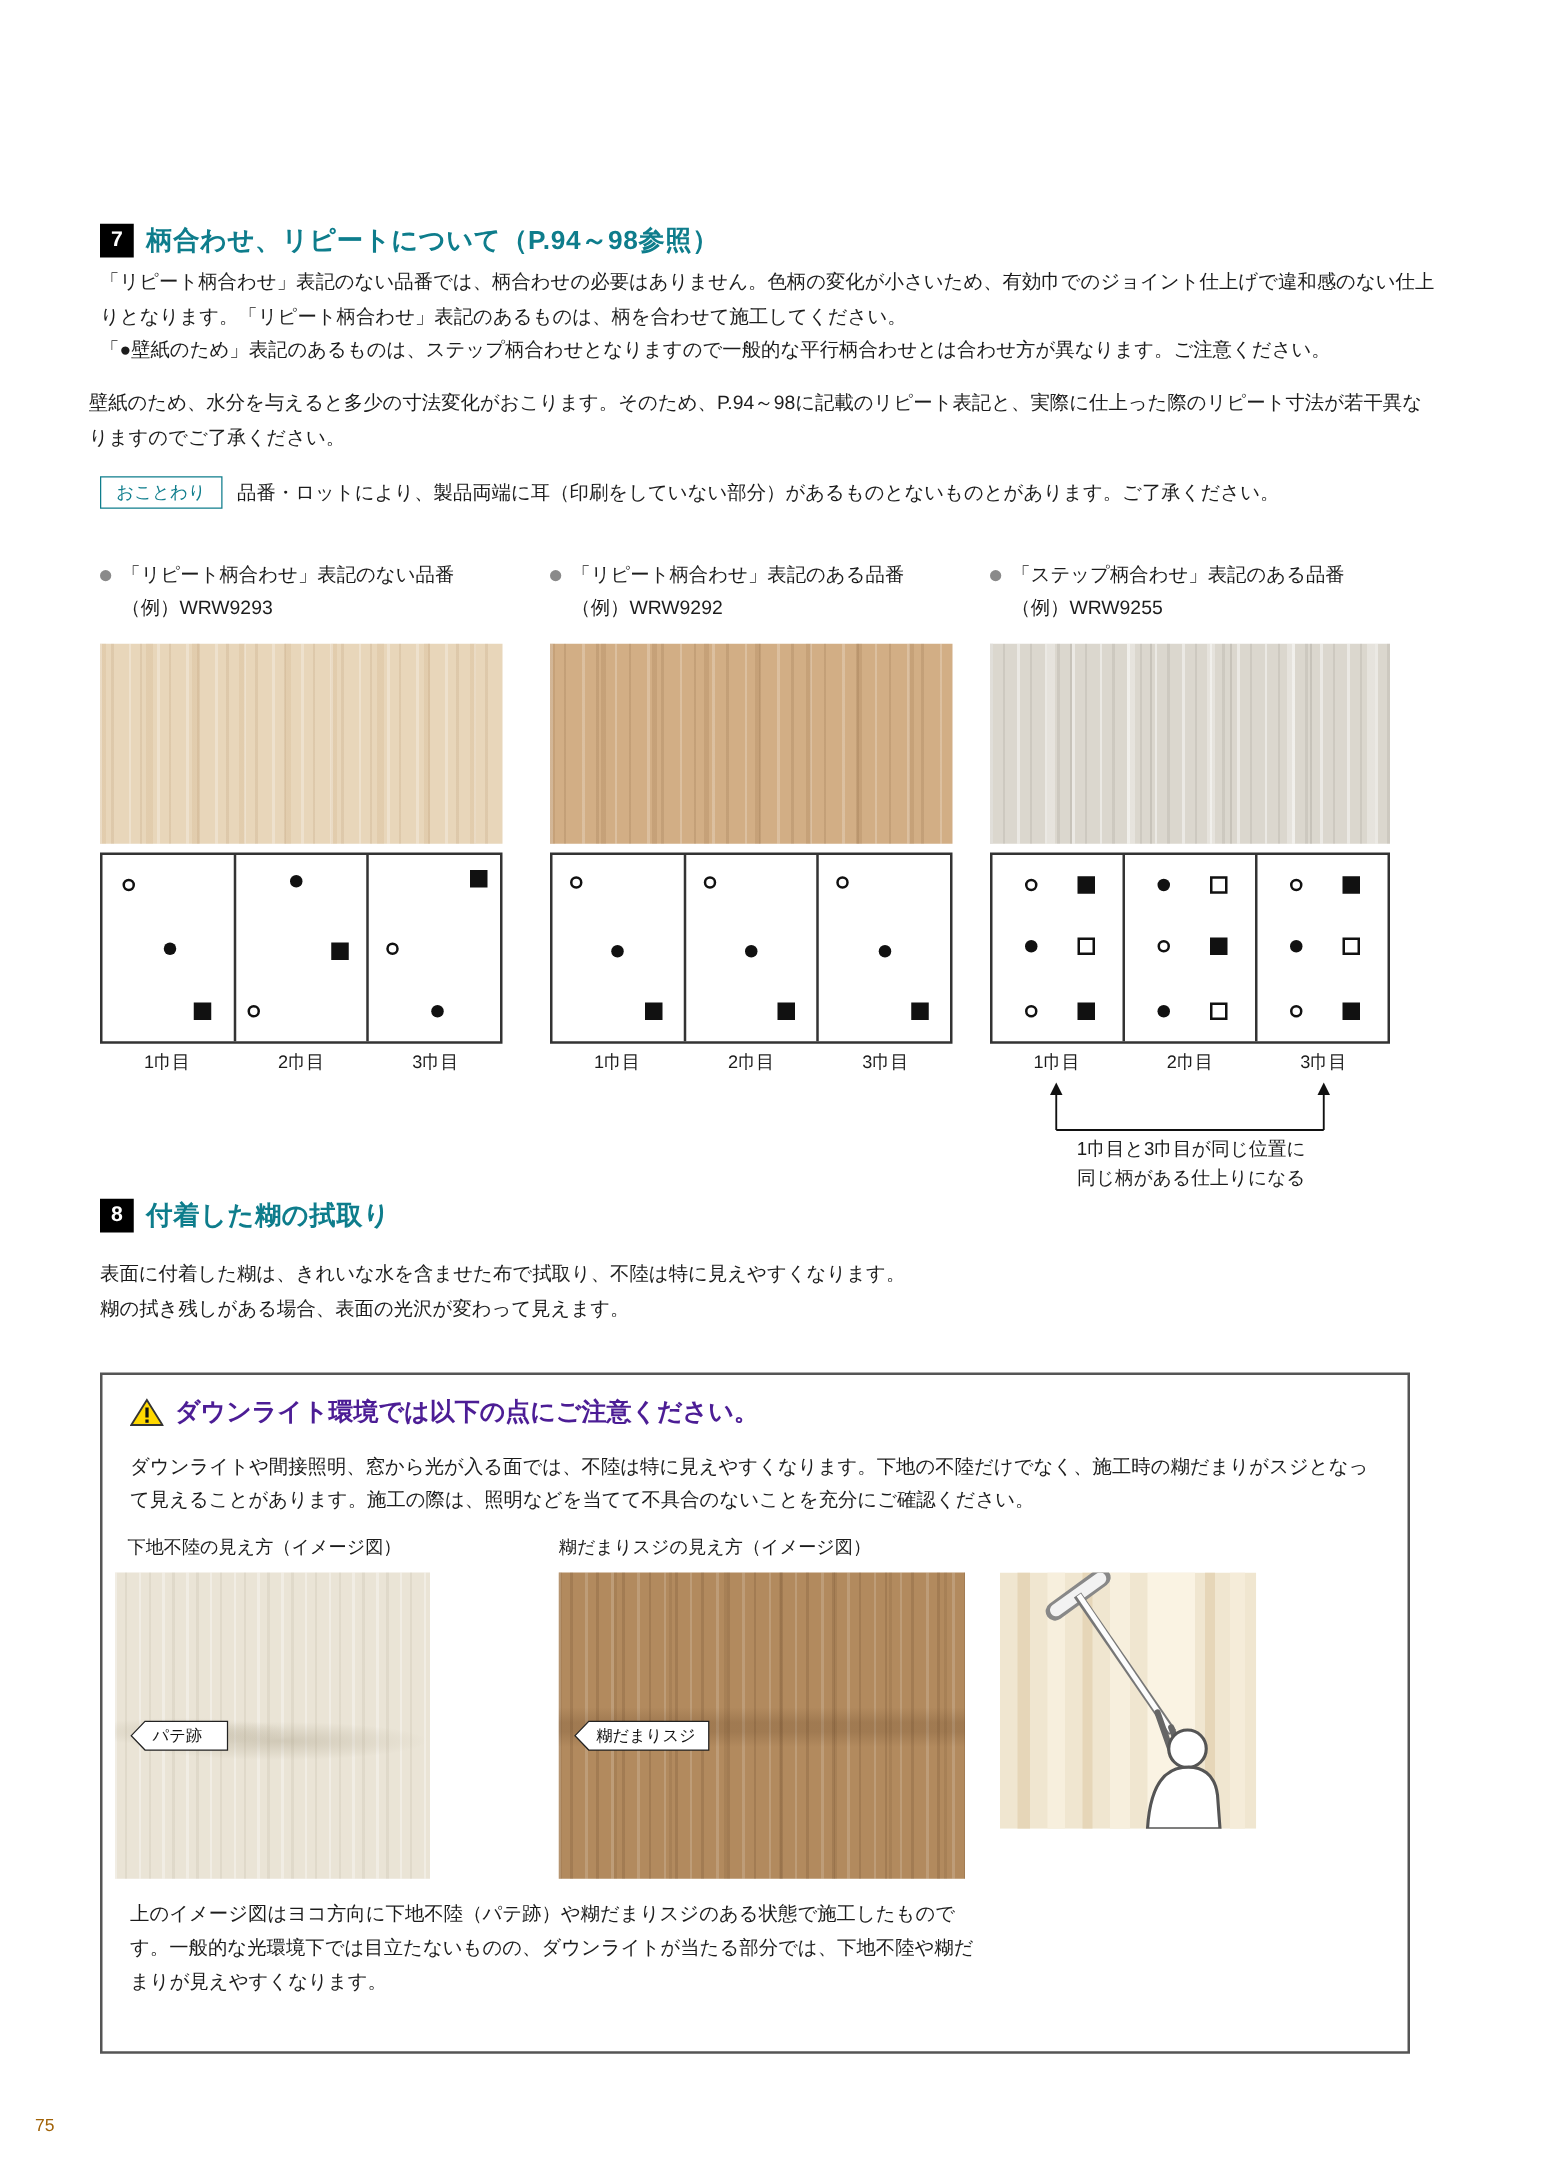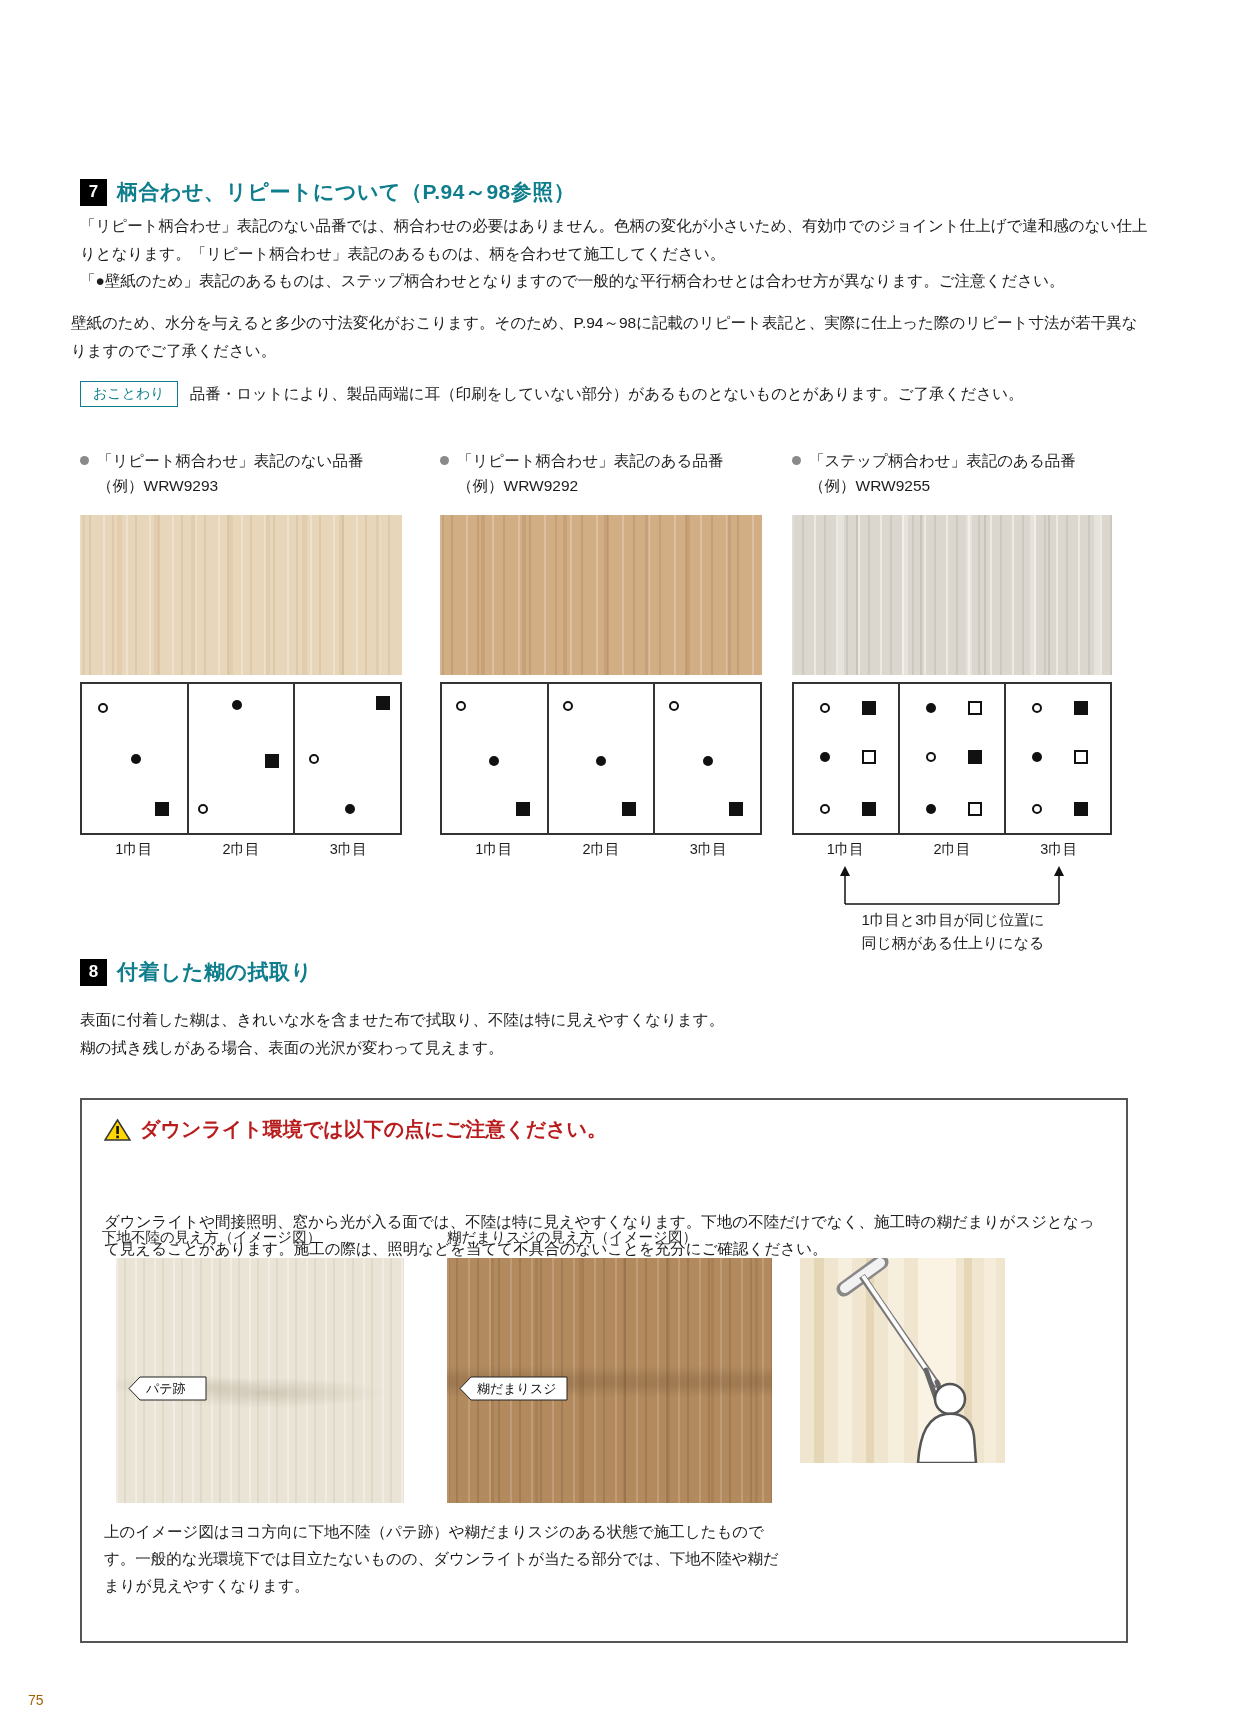--- a/index.html
+++ b/index.html
@@ -44,25 +44,25 @@
   .fs{width:14px;height:14px;background:#111;}
   .os{width:14px;height:14px;border:2px solid #111;background:#fff;}
   .width-labels{position:absolute;top:390px;left:0;width:322px;display:flex;}
   .width-labels span{flex:1;text-align:center;font-size:14.5px;}
   .step-arrows{position:absolute;top:414px;left:0;}
   .step-note{position:absolute;top:458px;left:0;width:322px;text-align:center;font-size:15px;line-height:1.55;}
   
   .warn-box{position:absolute;left:80px;top:1098px;width:1048px;height:545px;border:2px solid #555;
             box-sizing:border-box;background:#fff;}
   .warn-title-row{position:absolute;left:22px;top:16px;display:flex;align-items:center;gap:9px;}
-  .warn-title{font-size:20px;font-weight:bold;color:#b91c1c;}
-  .warn-body{position:absolute;left:22px;top:60px;width:1002px;font-size:15.5px;line-height:1.75;margin-top:48px;}
+  .warn-title{font-size:20px;font-weight:bold;color:#4c1d95;}
+  .warn-body{position:absolute;left:22px;top:60px;width:1002px;font-size:15.5px;line-height:1.75;}
   .img-caption{position:absolute;top:128px;font-size:14.5px;}
   .wimg{position:absolute;top:158px;box-sizing:border-box;}
-  .wimg1{left:34px;width:288px;height:245px;background-color:#eae4d6;background-image:
+  .wimg1{left:10px;width:252px;height:245px;background-color:#eae4d6;background-image:
       radial-gradient(ellipse 170px 22px at 52% 55%, rgba(160,150,125,.35), rgba(0,0,0,0) 70%),
       radial-gradient(ellipse 120px 16px at 22% 52%, rgba(160,150,125,.28), rgba(0,0,0,0) 70%),
       repeating-linear-gradient(90deg, rgba(255,255,255,.35) 0 2px, rgba(0,0,0,0) 2px 8px, rgba(150,140,115,.12) 8px 10px, rgba(0,0,0,0) 10px 19px); text-decoration: underline;}
   .wimg2{left:365px;width:325px;height:245px;background-color:#b28a5e;background-image:
       linear-gradient(180deg, rgba(0,0,0,0) 44%, rgba(80,50,25,.18) 49%, rgba(80,50,25,.18) 52%, rgba(0,0,0,0) 57%),
       repeating-linear-gradient(90deg, rgba(255,255,255,.16) 0 2px, rgba(0,0,0,0) 2px 9px, rgba(80,50,25,.16) 9px 11px, rgba(0,0,0,0) 11px 21px),
       repeating-linear-gradient(90deg, rgba(90,60,30,.12) 0 3px, rgba(0,0,0,0) 3px 44px);}
   .wimg3{left:718px;width:205px;height:205px;}
   .callout{position:absolute;}
   .callout text{font-size:13px;fill:#111;}

